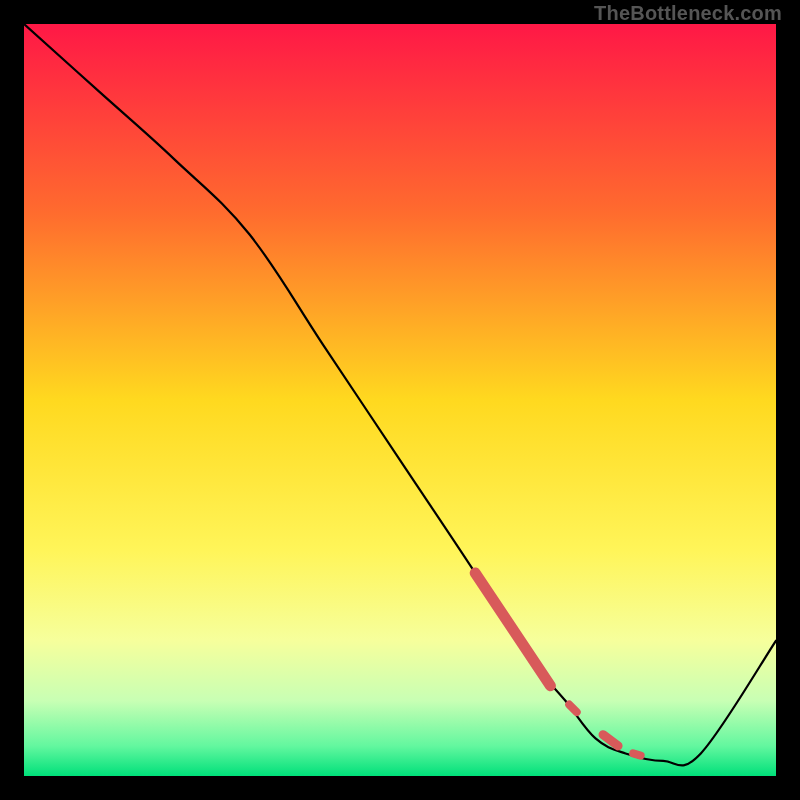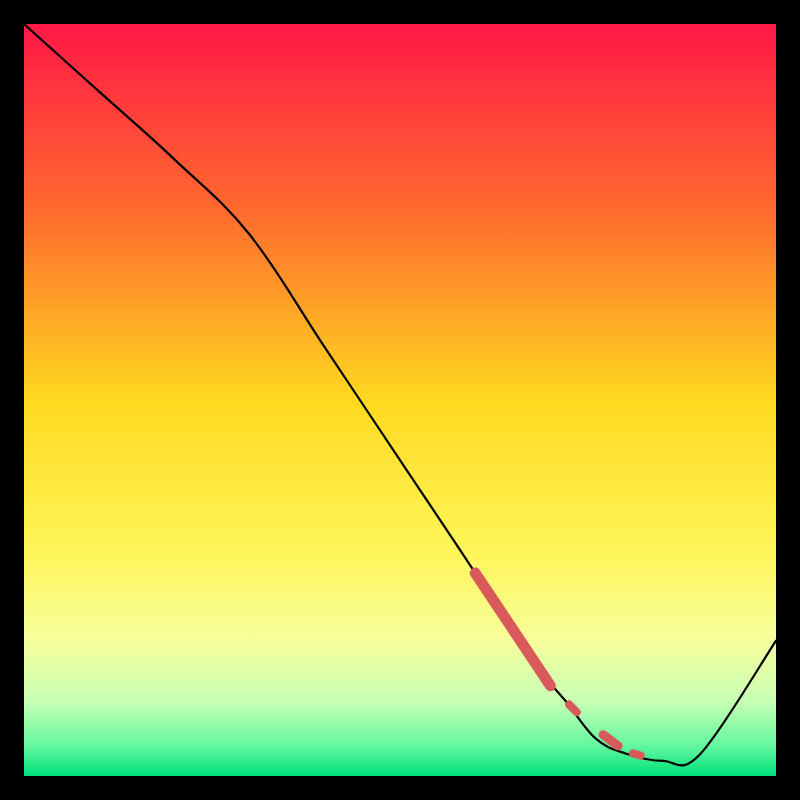--- a/index.html
+++ b/index.html
@@ -33,20 +33,21 @@
     top: 24px;
     width: 752px;
     height: 752px;
   }
   svg { display: block; }
 </style>
 </head>
 <body>
 
 <div class="outer">
+  <div class="watermark">TheBottleneck.com</div>
 
   <div class="plot-wrap">
     <svg id="chart-svg" width="752" height="752" viewBox="0 0 752 752">
       <defs>
         <linearGradient id="bg-grad" x1="0" y1="0" x2="0" y2="1">
             <stop offset="0%" stop-color="#ff1846"></stop>
             <stop offset="25%" stop-color="#ff6b2e"></stop>
             <stop offset="50%" stop-color="#ffd91f"></stop>
             <stop offset="70%" stop-color="#fff559"></stop>
             <stop offset="82%" stop-color="#f6ff9c"></stop>

